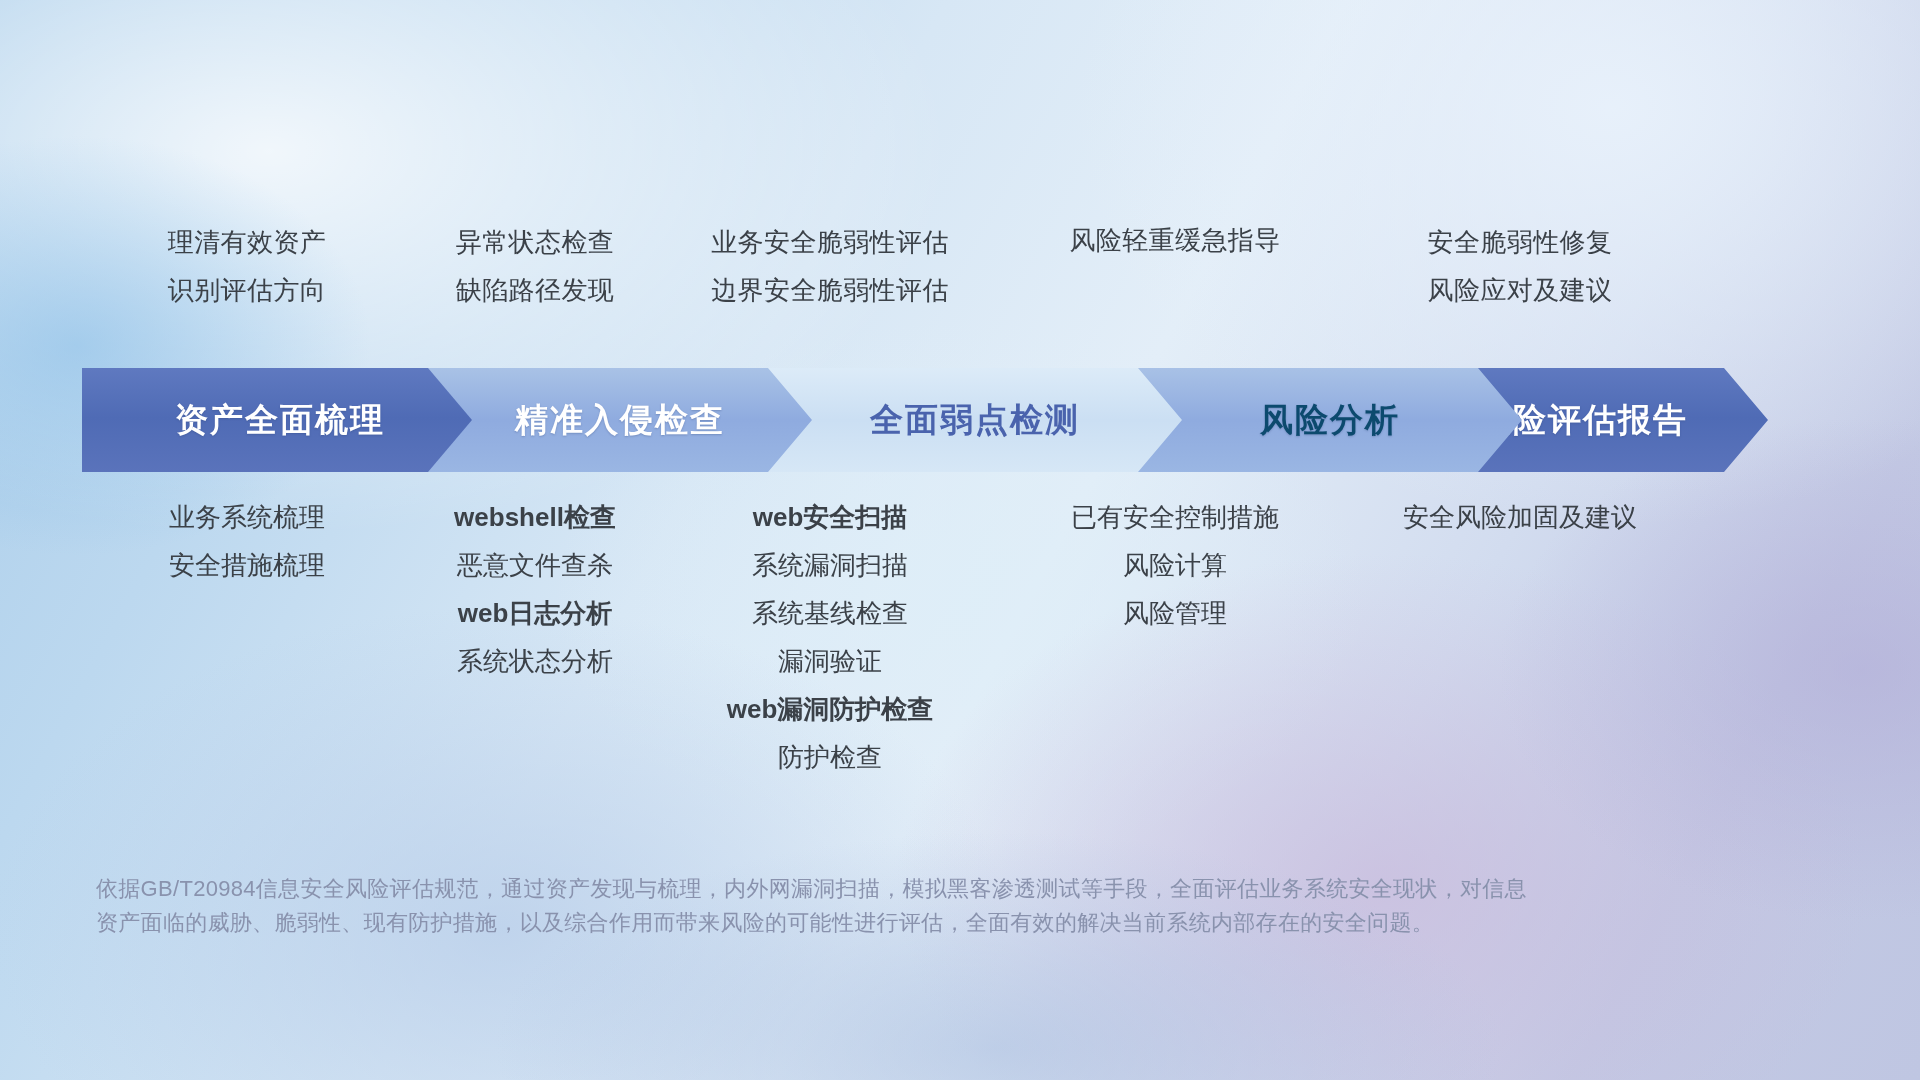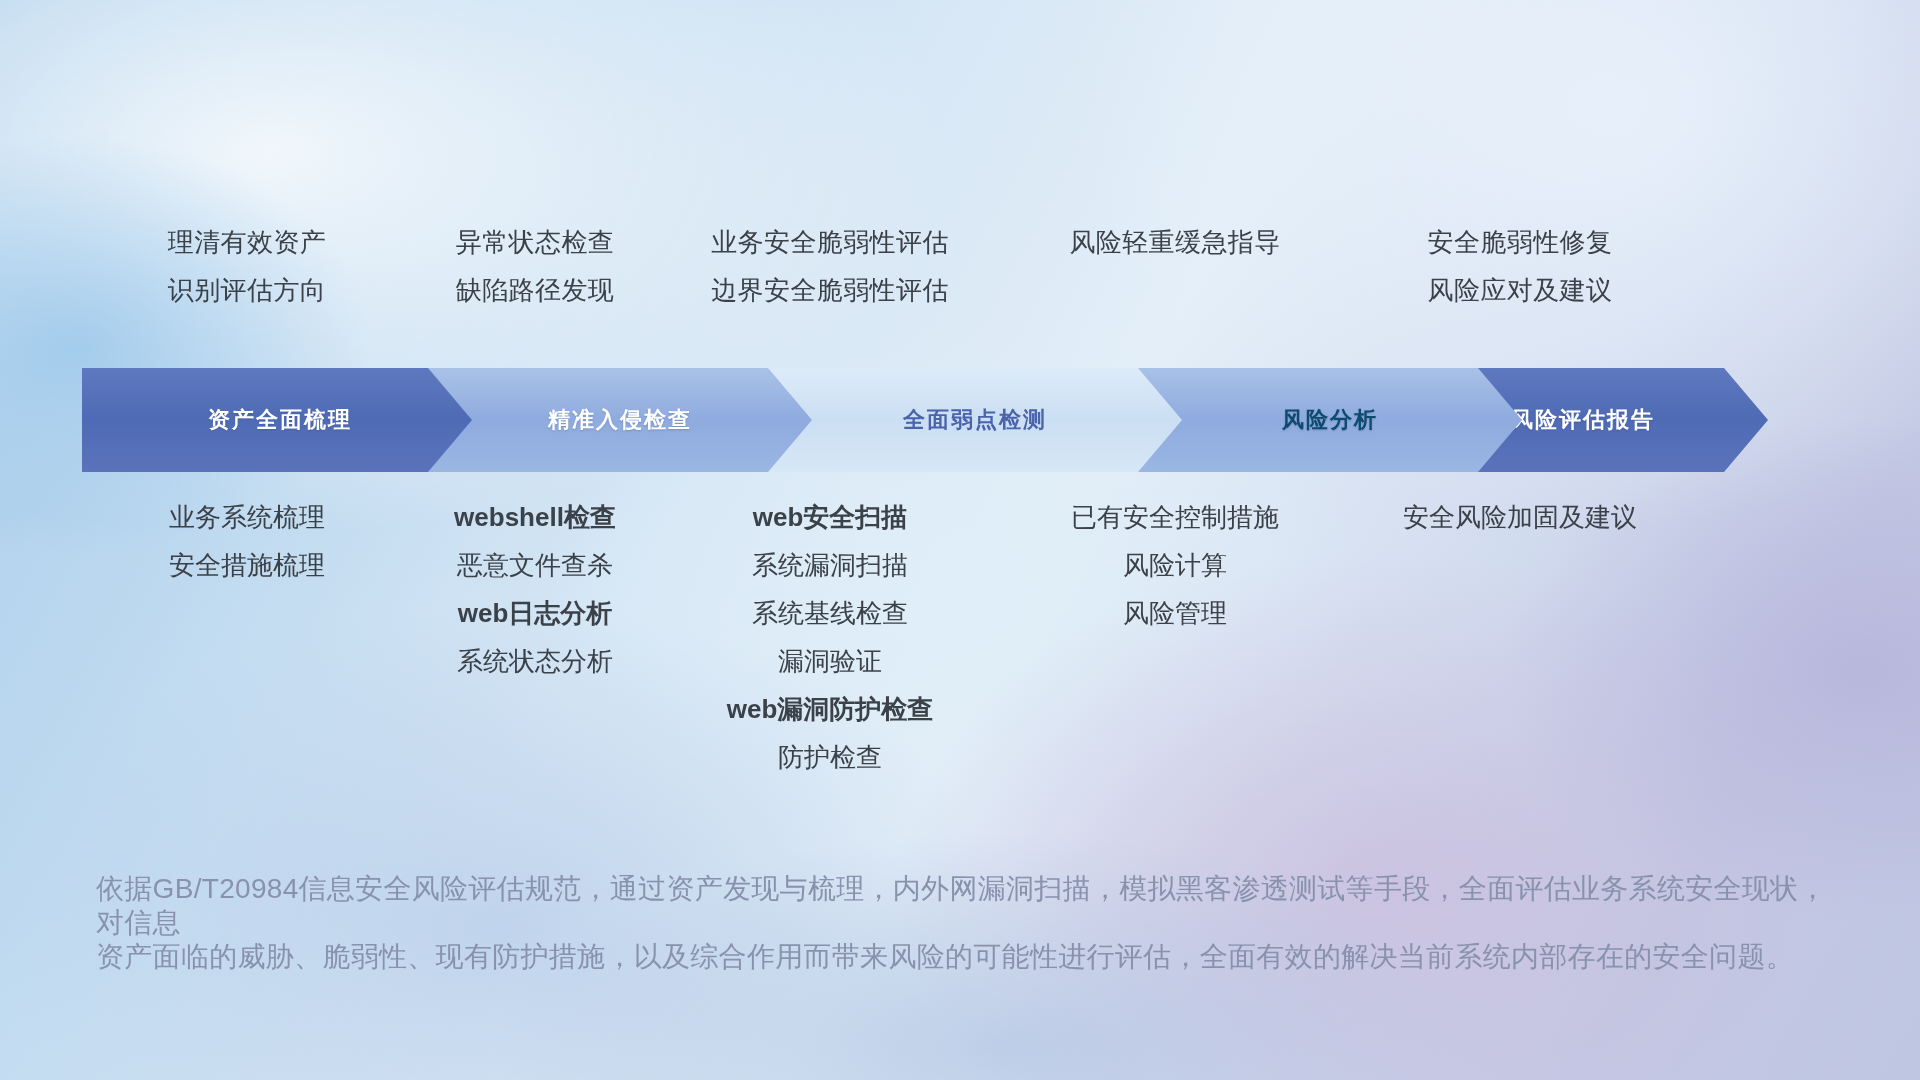--- a/index.html
+++ b/index.html
@@ -93,21 +93,21 @@
     position: absolute;
     inset: 0;
     clip-path: polygon(0 0, calc(100% - 44px) 0, 100% 50%, calc(100% - 44px) 100%, 0 100%);
   }
   .arrow.notched .shape {
     clip-path: polygon(0 0, calc(100% - 44px) 0, 100% 50%, calc(100% - 44px) 100%, 0 100%, 44px 50%);
   }
   .arrow .label {
     position: relative;
     z-index: 3;
-    font-size: 22px;
+    font-size: 33px;
     font-weight: bold;
     letter-spacing: 2px;
     white-space: nowrap;
     padding-left: 6px;
   }
 
   
   #bottom-lists {
     top: 500px;
     align-items: flex-start;
@@ -123,21 +123,21 @@
     line-height: 34px;
     white-space: nowrap;
   }
 
   
   #footer {
     position: absolute;
     left: 96px;
     top: 872px;
     width: 1740px;
-    font-size: 28px;
+    font-size: 22px;
     line-height: 34px;
     color: #8992ad;
     letter-spacing: 0.3px;
   }
   #footer p {
     margin: 0;
   }
 </style>
 </head>
 <body>
@@ -152,21 +152,21 @@
         <div class="top-item">识别评估方向</div>
       </div>
       <div class="col" style="position: absolute; left: 370px; width: 330px;">
         <div class="top-item">异常状态检查</div>
         <div class="top-item">缺陷路径发现</div>
       </div>
       <div class="col" style="position: absolute; left: 650px; width: 360px;">
         <div class="top-item">业务安全脆弱性评估</div>
         <div class="top-item">边界安全脆弱性评估</div>
       </div>
-      <div class="col" style="position: absolute; left: 1000px; width: 350px;">
+      <div class="col" style="position: absolute; left: 1000px; width: 350px; font-family: Liberation Mono, monospace;">
         <div class="top-item">风险轻重缓急指导</div>
       </div>
       <div class="col" style="position: absolute; left: 1330px; width: 380px;">
         <div class="top-item">安全脆弱性修复</div>
         <div class="top-item">风险应对及建议</div>
       </div>
     </div>
 
   <div id="arrow-band">
       <div class="arrow" style="left: 0px; width: 390px; z-index: 10;">

